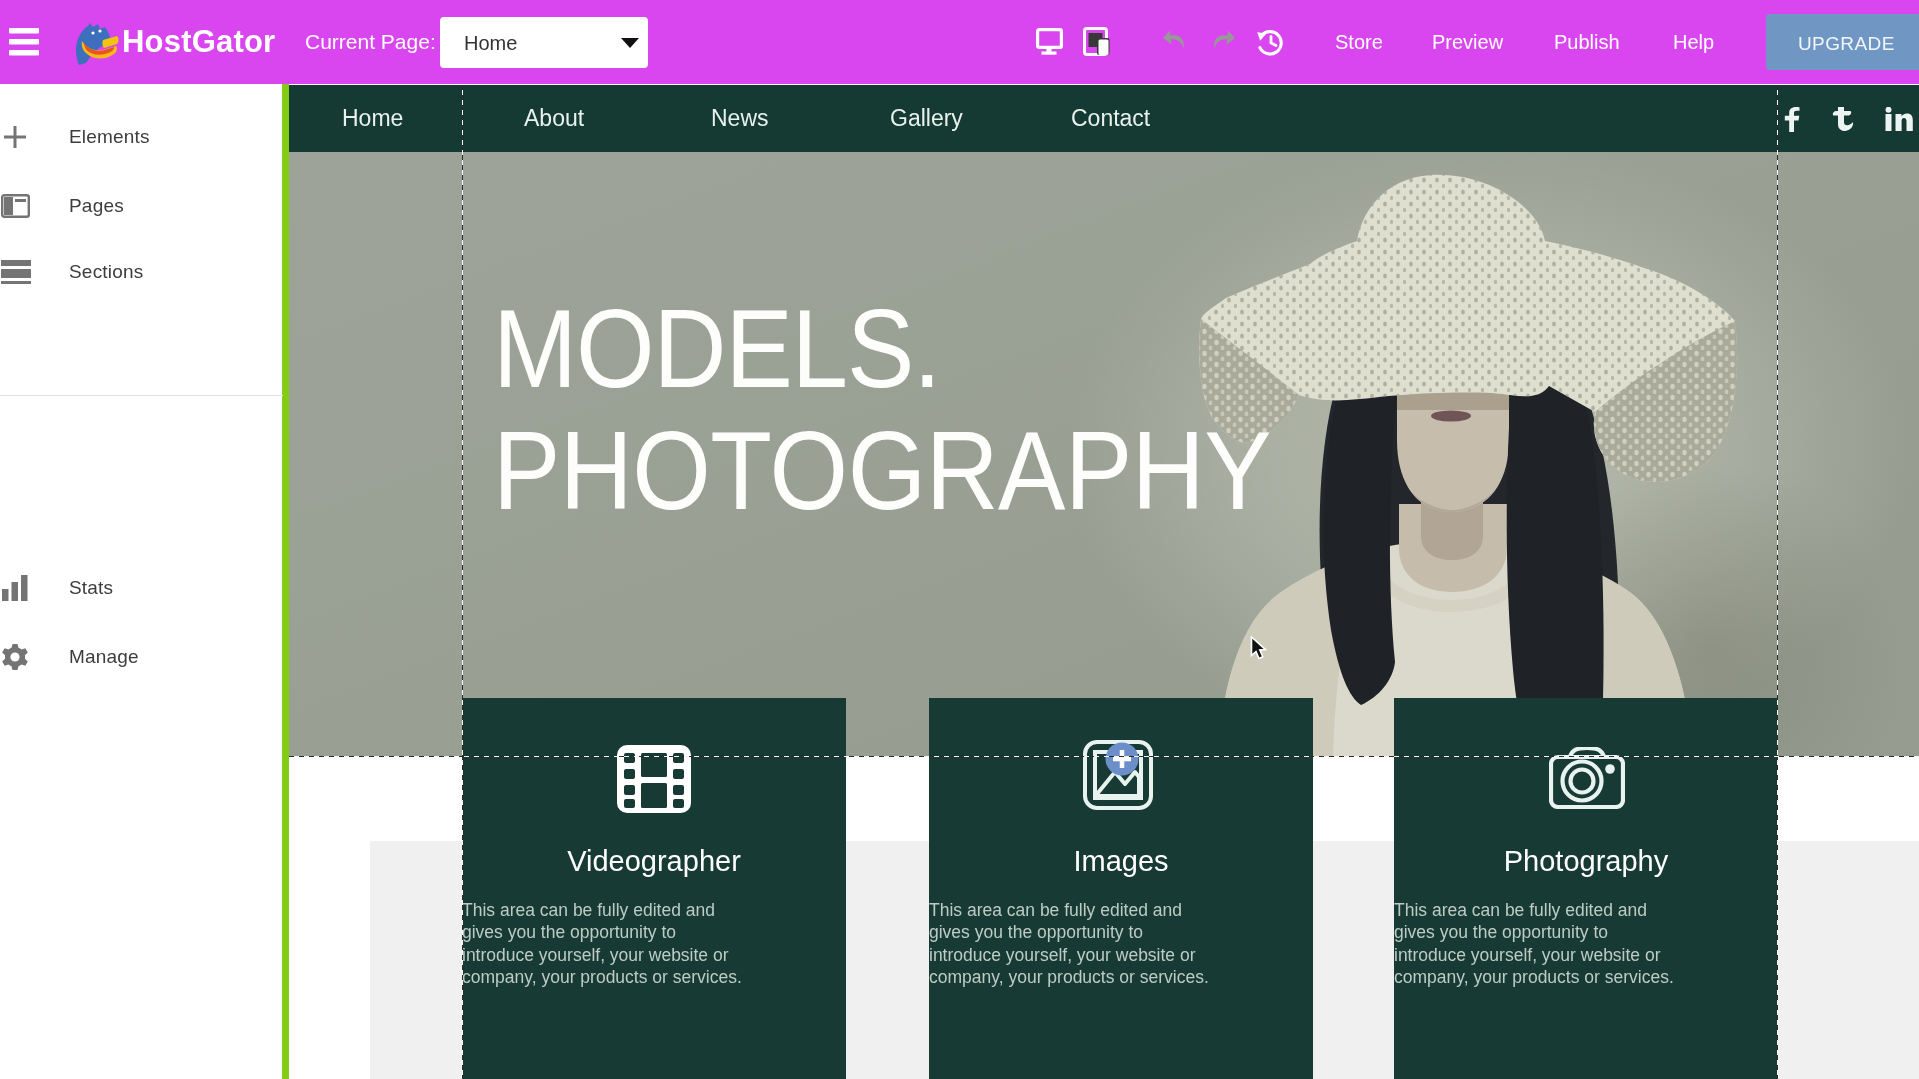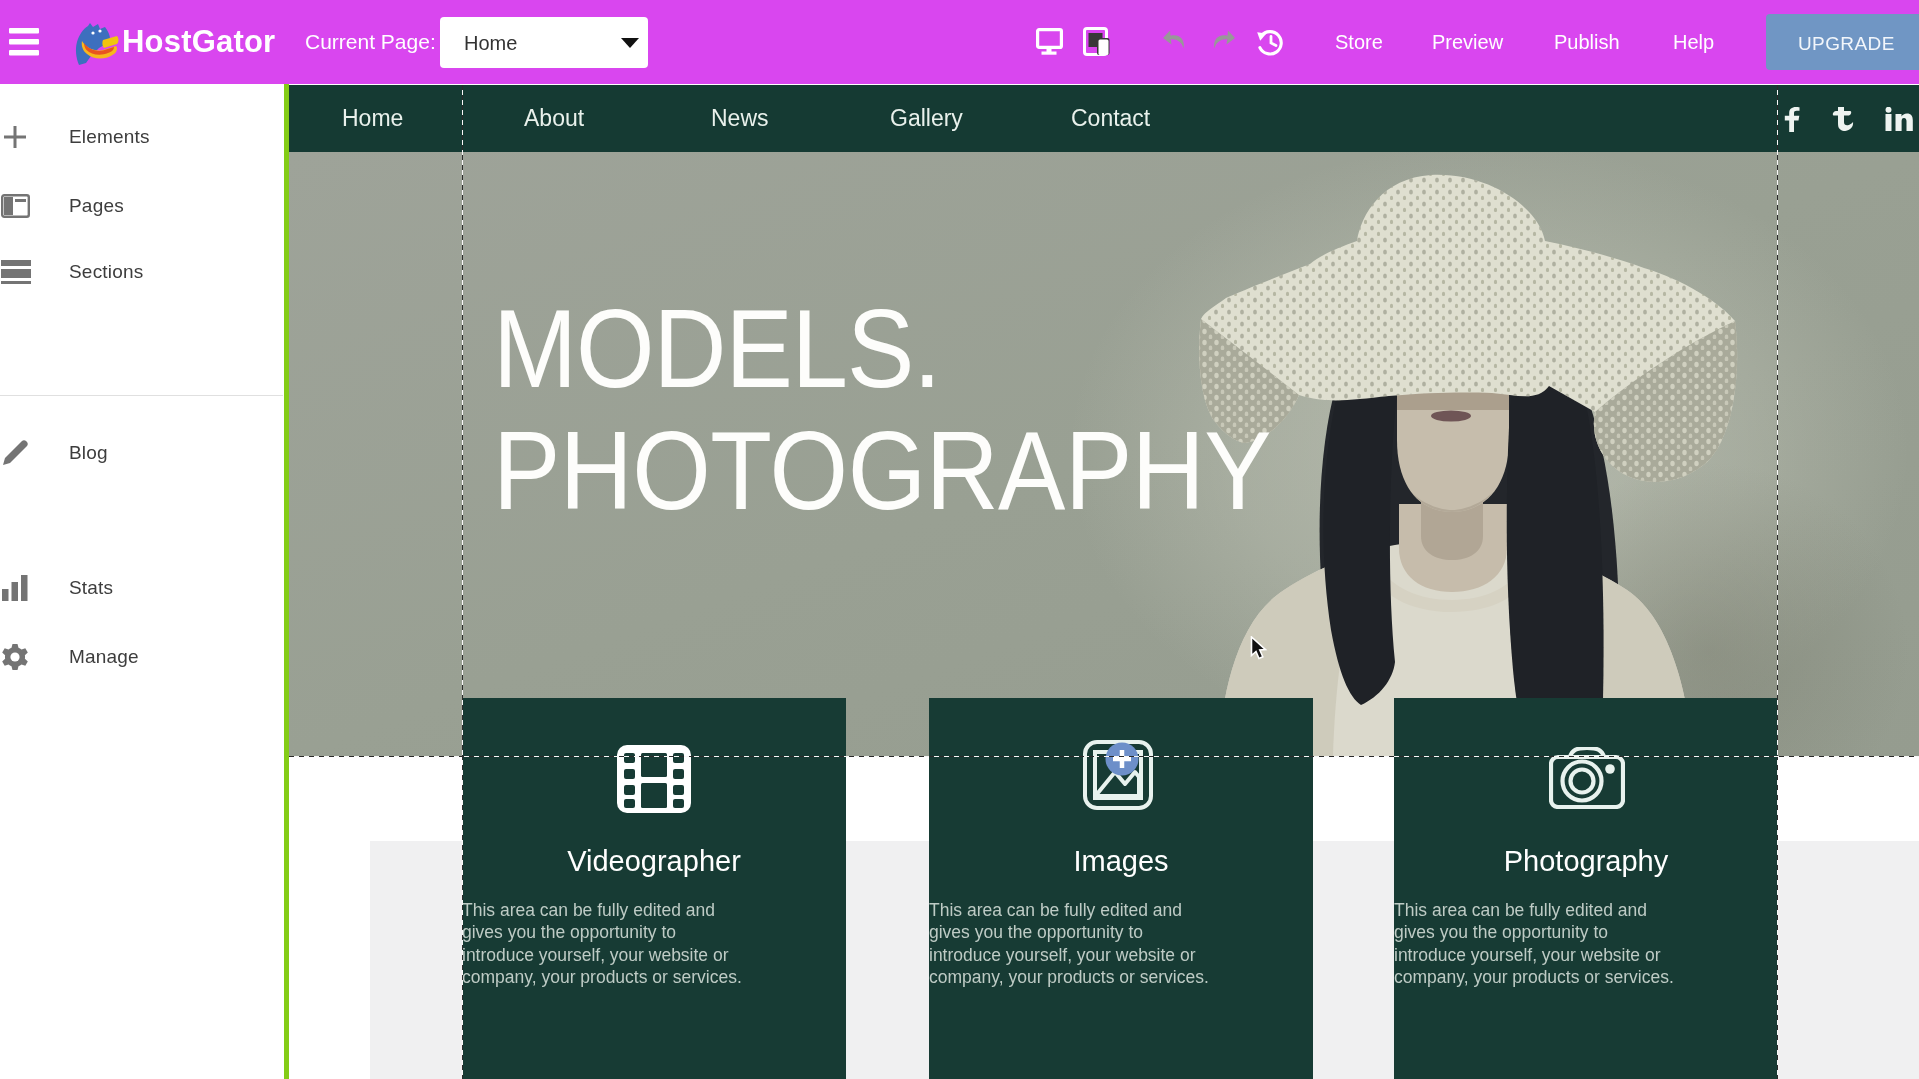--- a/index.html
+++ b/index.html
@@ -5,21 +5,21 @@
   * { margin:0; padding:0; box-sizing:border-box; }
   html,body { width:1919px; height:1079px; overflow:hidden; font-family:"Liberation Sans", sans-serif; }
   body { position:relative; background:#fff; }
   .abs { position:absolute; }
 
   
   #topbar { position:absolute; left:0; top:0; width:1919px; height:84px; background:#d946ef; }
   .tb-text { position:absolute; color:#fff; font-size:20px; }
 
   
-  #sidebar { position:absolute; left:0; top:84px; width:289px; height:995px; background:#fff; border-right:5px solid #84cc16; }
+  #sidebar { position:absolute; left:0; top:84px; width:289px; height:995px; background:#fff; border-right:7px solid #84cc16; }
   .sb-item { position:absolute; left:0; width:289px; height:40px; }
   .sb-label { position:absolute; left:69px; top:50%; transform:translateY(-50%); font-size:19px; color:#3d3d3d; letter-spacing:0.2px; }
   .sb-icon { position:absolute; left:1px; top:50%; transform:translateY(-50%); }
   #sb-sep { position:absolute; left:0; top:311px; width:283px; height:1px; background:#e0e0e0; }
 
   
   #main { position:absolute; left:289px; top:84px; width:1630px; height:995px; background:#fff; }
 
   #nav { position:absolute; left:0; top:1px; width:1630px; height:67px; background:#153a33; }
   .nav-item { position:absolute; top:0; height:67px; line-height:67px; color:#e9f1ec; font-size:23px; }
@@ -117,26 +117,20 @@
   </div>
   <div class="sb-item" style="top:168px">
     <svg class="sb-icon" width="30" height="24" viewBox="0 0 30 24">
       <rect x="0" y="0" width="30" height="6" fill="#747474"></rect>
       <rect x="0" y="9" width="30" height="9" fill="#747474"></rect>
       <rect x="0" y="21" width="30" height="3" fill="#747474"></rect>
     </svg>
     <div class="sb-label">Sections</div>
   </div>
   <div id="sb-sep"></div>
-  <div class="sb-item" style="top:349px">
-    <svg class="sb-icon" width="28" height="28" viewBox="0 0 28 28">
-      <path d="M2 26 L4 19 L21 2 C22 1 24 1 25 2 L26 3 C27 4 27 6 26 7 L9 24 Z" fill="#747474"></path>
-    </svg>
-    <div class="sb-label">Blog</div>
-  </div>
   <div class="sb-item" style="top:553px">
     <svg class="sb-icon" width="28" height="28" viewBox="0 0 28 28">
       <path d="M11.5 1 h5 l1 3.8 a10 10 0 0 1 3 1.7 l3.8-1.2 2.5 4.3 -2.9 2.7 a10 10 0 0 1 0 3.4 l2.9 2.7 -2.5 4.3 -3.8-1.2 a10 10 0 0 1 -3 1.7 l-1 3.8 h-5 l-1-3.8 a10 10 0 0 1 -3-1.7 l-3.8 1.2 -2.5-4.3 2.9-2.7 a10 10 0 0 1 0-3.4 l-2.9-2.7 2.5-4.3 3.8 1.2 a10 10 0 0 1 3-1.7 Z" fill="#747474"></path>
       <circle cx="14" cy="14" r="4.6" fill="#fff"></circle>
     </svg>
     <div class="sb-label">Manage</div>
   </div>
   <div class="sb-item" style="top:484px">
     <svg class="sb-icon" width="28" height="26" viewBox="0 0 28 26">
       <rect x="1" y="14" width="6.5" height="12" fill="#747474"></rect>

